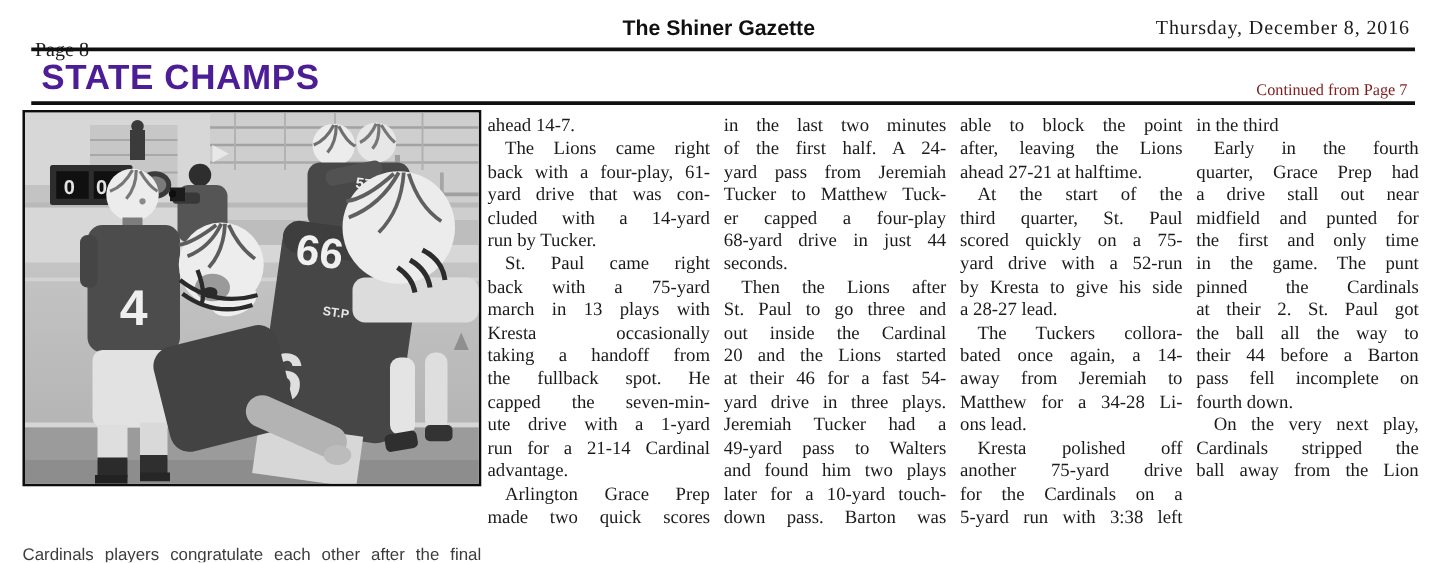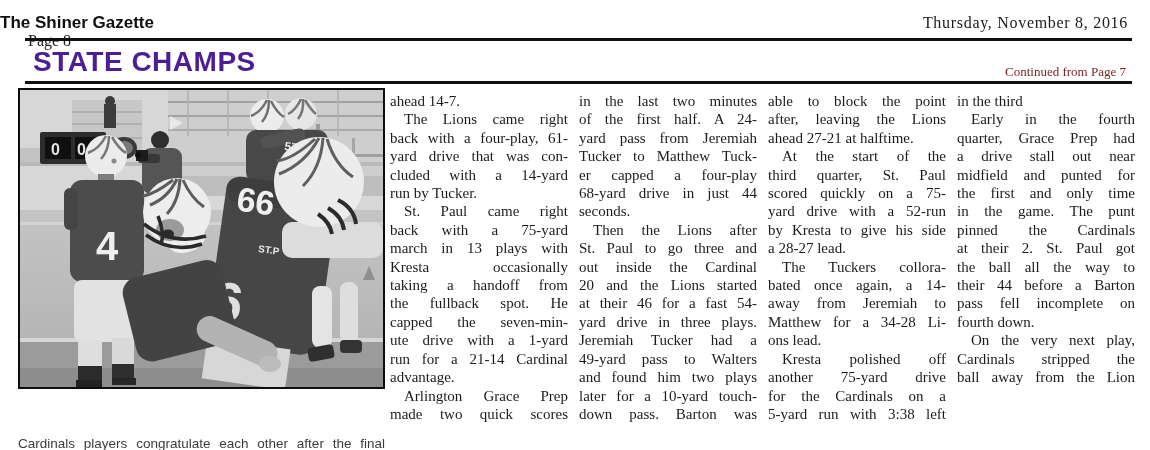--- a/index.html
+++ b/index.html
@@ -1,20 +1,20 @@
 <!DOCTYPE html>
 <html><head>
 <meta charset="utf-8">
 <style>
   html,body{margin:0;padding:0;background:#ffffff;}
   .page{position:relative;width:1150px;height:450px;background:#ffffff;overflow:hidden;
         font-family:"Liberation Serif", serif;color:#1b1b1b;}
   
   .hdr-left{position:absolute;left:28px;top:32px;font-size:16px;text-align:center;}
-  .hdr-center{position:absolute;left:0;right:0;top:13px;text-align:left;
+  .hdr-center{position:absolute;left:0;right:0;top:13px;text-align:center;
               font-family:"Liberation Sans", sans-serif;font-weight:bold;font-size:17px;color:#101010;}
   .hdr-right{position:absolute;right:22px;top:14px;font-size:16px;letter-spacing:0.7px;}
   .rule{position:absolute;left:25px;width:1107px;background:#101010;}
   .rule-top{top:38px;height:3px;}
   .rule-mid{top:81px;height:3px;}
   .headline{position:absolute;left:29px;top:42px;margin:4px;
             font-family:"Liberation Sans", sans-serif;font-weight:bold;font-size:28px;
             letter-spacing:0.5px;color:#4c1d95;}
   .continued{position:absolute;right:24px;top:64px;
              font-family:Liberation Serif, serif;font-size:13px;color:#7f1d1d;}
@@ -38,21 +38,21 @@
   .jump-page{font-size:15px;}
   svg text{font-family:"Liberation Sans", sans-serif;font-weight:bold;}
 </style>
 </head>
 <body>
 
 <div class="page">
 
   <span class="hdr-left">Page 8</span>
   <span class="hdr-center">The Shiner Gazette</span>
-  <span class="hdr-right">Thursday, November 8, 2016</span>
+  <span class="hdr-right">Thursday, December 8, 2016</span>
 
   <div class="rule rule-top"></div>
   <h1 class="headline">STATE CHAMPS</h1>
   <div class="continued">Continued from Page 7</div>
   <div class="rule rule-mid"></div>
 
   <figure class="photo">
     <svg viewBox="0 0 363 297" aria-hidden="true">
       <defs>
         <linearGradient id="fieldG" x1="0" y1="0" x2="0" y2="1">

